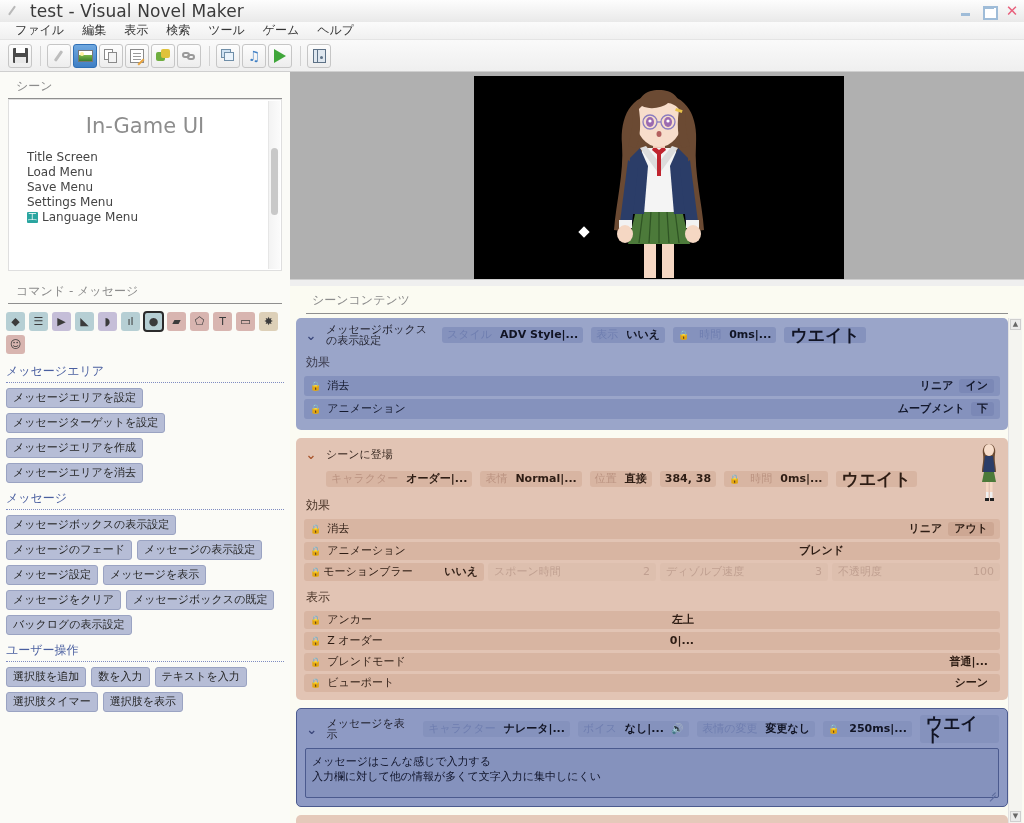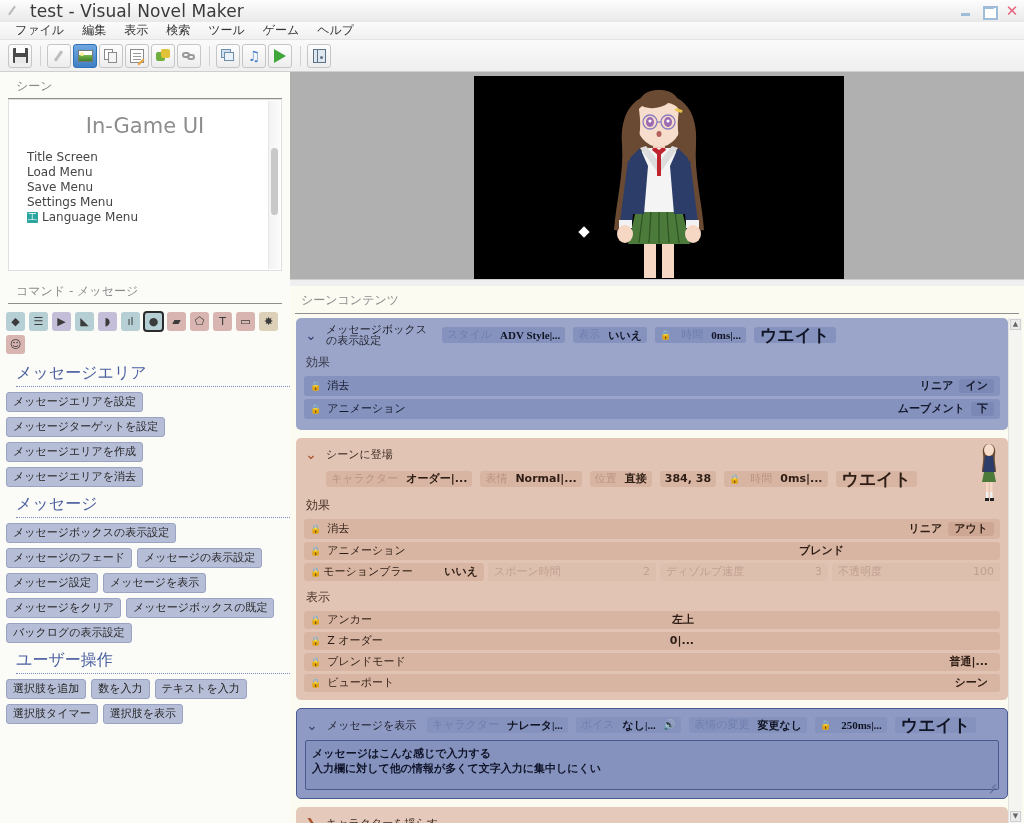--- a/index.html
+++ b/index.html
@@ -113,21 +113,21 @@
   .v-thumb{position:absolute;left:2px;top:28%;width:7px;height:40%;background:#c8c8c8;border-radius:4px;}
 
   .cmd-panel{position:absolute;left:0;top:205px;width:290px;bottom:0;}
   .cmd-icons{padding:8px 0 2px 6px;display:flex;flex-wrap:wrap;gap:4px 4px;width:278px;}
   .cmd-ic{
     width:19px;height:19px;border-radius:3px;display:flex;align-items:center;justify-content:center;
     font-size:11px;color:#3b3b3b;cursor:default;box-sizing:border-box;position:relative;
   }
   .cmd-ic.sel{outline:2px solid #2b2b2b;outline-offset:-1px;}
   .grp-label{
-    font-size:16px;color:#4a5fa0;margin:7px 0 0 16px;padding-bottom:2px;
+    font-size:12px;color:#4a5fa0;margin:7px 0 0 6px;padding-bottom:2px;
     border-bottom:1px dotted #7f8cc2;display:block;width:278px;box-sizing:border-box;
   }
   .btn-row{display:flex;flex-wrap:wrap;gap:5px;padding:5px 6px 0 6px;width:288px;box-sizing:border-box;}
   .cmd-btn{
     background:#b6bdd6;border:1px solid #9aa3c2;border-radius:3px;
     font-size:11px;color:#262626;padding:3px 6px;cursor:default;white-space:nowrap;
     line-height:12px;
   }
 
   
@@ -141,21 +141,21 @@
   .chara{position:absolute;left:50%;top:6px;transform:translateX(-50%);}
   .sel-dot{
     position:absolute;left:106px;top:152px;width:8px;height:8px;background:#fff;
     transform:rotate(45deg);
   }
   .preview-bottom{position:absolute;left:0;right:0;bottom:0;height:6px;background:#efefef;border-top:1px solid #cfcfcf;}
 
   
   .contents{position:absolute;left:290px;top:286px;right:0;bottom:0;background:#fbfbf2;}
   .contents-head{
-    font-size:12px;color:#8c8c8c;padding:6px 0 4px 6px;margin:0 5px;
+    font-size:12px;color:#8c8c8c;padding:6px 0 4px 6px;margin:0 16px;
     border-bottom:1px solid #8f8f8f;
   }
   .contents-body{
     position:absolute;left:6px;top:32px;right:16px;bottom:0;overflow:hidden;
   }
   .list-scroll{
     position:absolute;right:2px;top:32px;bottom:0;width:13px;background:#f4f4f0;border-left:1px solid #e2e2e2;
   }
   .ls-up,.ls-dn{
     position:absolute;left:1px;width:11px;height:11px;background:#ebebeb;border:1px solid #cfcfcf;
@@ -175,21 +175,21 @@
   .chev-peach{color:#a9552c;}
   .blk-title{font-size:11px;color:#1f1f2b;width:108px;line-height:11px;}
   .blk-title.peach{color:#3a2a22;}
 
   .field{
     display:inline-flex;align-items:center;border-radius:3px;padding:2px 5px;
     font-size:11px;line-height:12px;gap:8px;white-space:nowrap;
   }
   .f-blue{background:#8592bd;}
   .f-blue .fl{color:#6f7eb0;}
-  .f-blue .fv{color:#111424;font-family:Liberation Serif, serif;}
+  .f-blue .fv{color:#111424;}
   .f-peach{background:#d8b5a2;}
   .f-peach .fl{color:#bb9381;}
   .f-peach .fv{color:#2e1d14;}
   .fl{font-size:11px;text-align:center;}
   .fv{font-size:11px;font-weight:bold;}
   .lock{font-size:9px;margin-right:2px;}
   .lock-b{color:#3f4e86;}
   .lock-p{color:#9e4f28;}
   .chip{
     background:#8592bd;border-radius:3px;padding:2px 6px;font-size:17px;color:#111424;font-weight:bold;line-height:12px;
@@ -214,21 +214,21 @@
   .pr-tag-p{background:#cda793;}
   .pr-sub{
     display:flex;align-items:center;flex:1;border-radius:3px;padding:0 6px;margin-left:4px;
     font-size:11px;
   }
   .sub-dim-p{background:#ddbfae;color:#c0a091;}
   .sub-val{margin-left:auto;font-weight:normal;}
 
   .msg-text{
     background:#8592bd;border:1px solid #4b5a8e;border-radius:2px;margin-top:5px;
-    padding:5px 6px;font-size:11px;color:#10142a;line-height:15px;min-height:38px;position:relative;font-weight:bold;
+    padding:5px 6px;font-size:11px;color:#10142a;line-height:15px;min-height:38px;position:relative;
   }
   .msg-resize{position:absolute;right:2px;bottom:1px;width:8px;height:8px;}
   .msg-resize:before{content:"";position:absolute;right:0;bottom:0;width:8px;height:1px;background:#5c6a9c;transform:rotate(-45deg);transform-origin:right bottom;}
   .msg-resize:after{content:"";position:absolute;right:0;bottom:3px;width:5px;height:1px;background:#5c6a9c;transform:rotate(-45deg);transform-origin:right bottom;}
 
   .thumb-chara{position:absolute;right:6px;top:4px;width:26px;height:62px;}
 </style>
 </head>
 <body>
 

